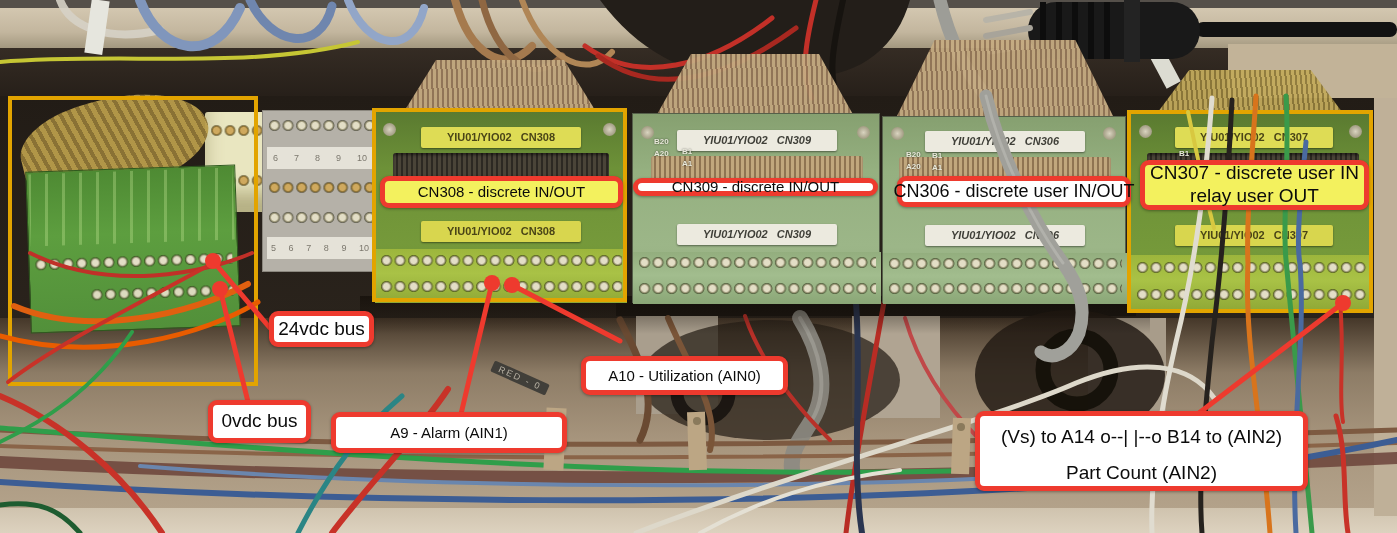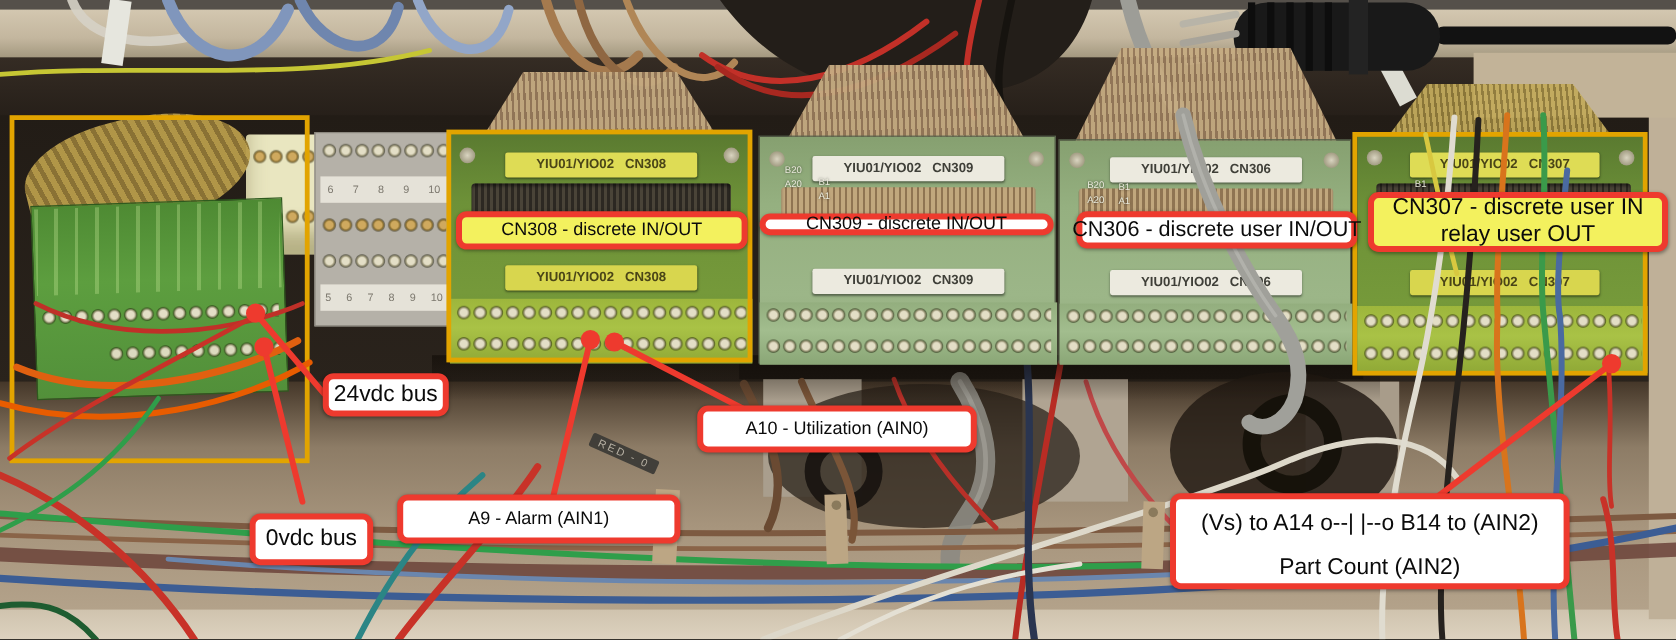--- a/index.html
+++ b/index.html
@@ -29,32 +29,32 @@
   .callout.col{flex-direction:column;}
 
   
   .obox{position:absolute;z-index:25;border:4px solid #e2a400;box-sizing:border-box;pointer-events:none;}
 
   
   .board{position:absolute;z-index:20;box-sizing:border-box;}
   .sticker{position:absolute;white-space:pre;font-weight:bold;font-size:11px;line-height:1;
       padding:5px 8px;border-radius:2px;box-shadow:0 1px 2px rgba(0,0,0,.45);text-align:center;box-sizing:border-box;}
   .sticker.yel{background:#dedc55;color:#4a4517;}
-  .sticker.wht{background:#eceadf;color:#3f3f38;}
+  .sticker.wht{background:#eceadf;color:#3f3f38;font-style:italic;}
   .connbar{position:absolute;background:repeating-linear-gradient(90deg,#4a4438 0 3px,#2c2822 3px 5px);
       border-radius:3px;box-shadow:inset 0 2px 3px rgba(0,0,0,.5);}
   .ribbonbar{position:absolute;background:repeating-linear-gradient(90deg,#c1a77d 0 3px,#8f7452 3px 5px);
       border-radius:3px;box-shadow:inset 0 -2px 3px rgba(0,0,0,.35);}
   .fan{position:absolute;z-index:15;background:repeating-linear-gradient(87deg,#c6ac82 0 3px,#96795a 3px 5px);
       clip-path:polygon(18% 0,82% 0,100% 100%,0 100%);opacity:.95;}
   .fan.yel{background:repeating-linear-gradient(84deg,#c2aa5c 0 3px,#8f7a3a 3px 5px);}
   .screws{position:absolute;left:5px;right:5px;height:13px;background-repeat:repeat-x;background-size:13.6px 13px;
       background-image:radial-gradient(circle at 6.5px 6.5px,#e3dec6 3px,#9b9576 4.2px,rgba(25,25,5,.5) 5.2px,transparent 6px);}
   .screws.brass{background-image:radial-gradient(circle at 6.5px 6.5px,#cfa95e 3px,#8a6f30 4.2px,rgba(40,30,0,.45) 5.2px,transparent 6px);}
-  .edge-mark{position:absolute;z-index:22;color:#e9e9da;font-size:8px;font-weight:normal;
+  .edge-mark{position:absolute;z-index:22;color:#e9e9da;font-size:8px;font-weight:bold;
       text-shadow:0 0 2px rgba(0,0,0,.6);padding-left:46px;}
   .numrow{position:absolute;display:flex;justify-content:space-between;font-size:9px;color:#7c786e;}
   .wire-tag{position:absolute;z-index:31;background:#3b3a36;color:#bab5a8;font-size:9px;letter-spacing:2px;
       padding:1px 7px;transform:rotate(24deg);border-radius:2px;opacity:.92;}
 </style>
 </head>
 <body>
 
 <div class="stage">
 
@@ -287,26 +287,26 @@
       <circle cx="512" cy="285" r="8"></circle>
       <circle cx="1343" cy="303" r="8"></circle>
     </g>
   </svg>
 
   <div class="wire-tag" style="left:490px;top:372px;">RED - 0</div>
 
   <div class="callout yellow" style="left:380px;top:176px;width:243px;height:32px;">CN308 - discrete IN/OUT</div>
   <div class="callout" style="left:633px;top:178px;width:245px;height:18px;">CN309 - discrete IN/OUT</div>
   <div class="callout" style="left:881px;top:176px;width:234px;height:31px;font-size:18px;margin-left:16px;">CN306 - discrete user IN/OUT</div>
-  <div class="callout yellow col" style="left:1140px;top:160px;width:250px;height:50px;font-size:19px;">
+  <div class="callout yellow col" style="left:1140px;top:160px;width:229px;height:50px;font-size:19px;">
     <span>CN307 - discrete user IN</span>
     <span>relay user OUT</span>
   </div>
   <div class="callout" style="left:269px;top:311px;width:105px;height:36px;font-size:19px;">24vdc bus</div>
-  <div class="callout" style="left:208px;top:428px;width:103px;height:43px;font-size:19px;">0vdc bus</div>
+  <div class="callout" style="left:208px;top:400px;width:103px;height:43px;font-size:19px;">0vdc bus</div>
   <div class="callout" style="left:331px;top:412px;width:236px;height:41px;">A9 - Alarm (AIN1)</div>
-  <div class="callout" style="left:581px;top:338px;width:233px;height:39px;">A10 - Utilization (AIN0)</div>
+  <div class="callout" style="left:581px;top:356px;width:207px;height:39px;">A10 - Utilization (AIN0)</div>
   <div class="callout col" style="left:975px;top:411px;width:333px;height:80px;font-size:19px;justify-content:flex-start;padding-top:10px;">
     <span>(Vs) to A14 o--| |--o B14 to (AIN2)</span>
     <span style="margin-top:13px;">Part Count (AIN2)</span>
   </div>
 
 </div>
 
 </body></html>

